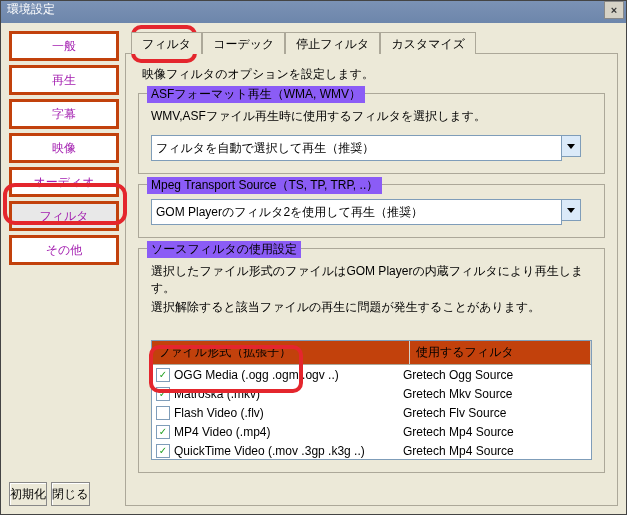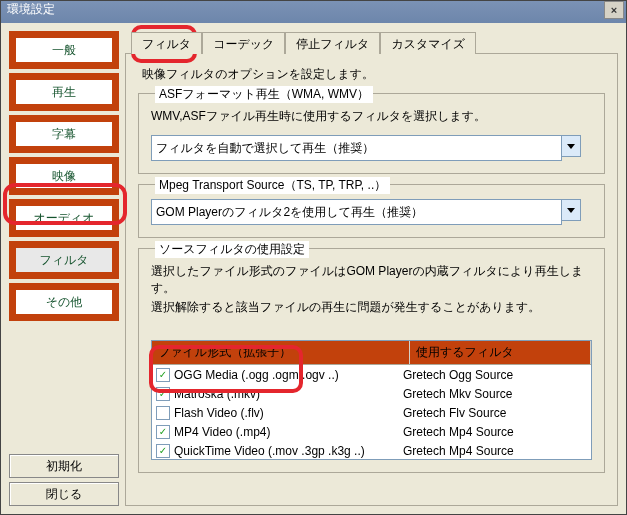--- a/index.html
+++ b/index.html
@@ -1,34 +1,34 @@
 <!DOCTYPE html>
 <html><head>
 <meta charset="utf-8">
 <style>
 html,body{margin:0;padding:0;font-family:"MS UI Gothic","Meiryo",sans-serif;font-size:12px;color:#000;background:#fff}
 .window{width:627px;height:515px;background:#ece9d8;border:1px solid #444;box-sizing:border-box;position:relative}
 .titlebar{height:22px;background:linear-gradient(#7b92b5 0%,#6d86ab 100%);color:#fff;display:flex;justify-content:space-between;padding:0 2px 0 6px;font-size:12px}
 .titlebar .close{width:18px;height:16px;background:#d6d2c6;border:1px solid #888;color:#333;display:flex;align-items:center;justify-content:center;font-family:Arial;font-size:11px;font-weight:bold}
 .body{display:flex;padding:8px 8px 8px 8px;gap:6px;height:calc(100% - 22px);box-sizing:border-box}
 .sidebar{width:110px;display:flex;flex-direction:column;gap:4px;position:relative}
-.sidetab{height:24px;border:7px solid #c2410c;background:#fff;display:flex;align-items:center;justify-content:center;color:#14532d}
+.sidetab{height:24px;border:3px solid #c2410c;background:#fff;display:flex;align-items:center;justify-content:center;color:#a21caf}
 .sidetab.selected{background:#e8e8e8}
 .sidetab-highlight{position:absolute;border:4px solid #e4262d;border-radius:12px;pointer-events:none}
-.side-bottom{margin-top:auto;display:flex;flex-direction:column;gap:4px}
+.side-bottom{margin-top:auto;display:flex;flex-direction:row;gap:4px}
 .btn{height:22px;border:1px solid #888;background:#ece9d8;display:flex;align-items:center;justify-content:center;box-shadow:1px 1px 0 #fff inset}
 .main{flex:1;display:flex;flex-direction:column}
 .tabs{display:flex;position:relative;height:22px;margin-left:6px}
 .tab{padding:3px 10px 2px 10px;border:1px solid #aca899;border-bottom:none;background:#ece9d8;margin-right:0;font-size:12px;position:relative;top:1px}
 .tab.active{background:#ece9d8;z-index:2}
 .tab-highlight{position:absolute;border:4px solid #e4262d;border-radius:10px;pointer-events:none;left:0;top:-6px;width:58px;height:30px}
 .tabpanel{border:1px solid #aca899;flex:1;padding:10px 12px;background:#ece9d8;overflow:hidden}
 .intro{margin:2px 0 10px 4px}
 .group{border:1px solid #aca899;padding:10px 12px 12px 12px;margin-bottom:10px;position:relative}
-.group-title{position:absolute;top:-8px;left:16px;background:#ffffff;padding:0 4px;font-size:12px}
+.group-title{position:absolute;top:-8px;left:8px;background:#8b5cf6;padding:0 4px;font-size:12px}
 .group p{margin:4px 0 10px 0}
 .combo{display:flex;width:430px}
 .combo-field{flex:1;height:20px;border:1px solid #7f9db9;background:#fff;padding:2px 4px;display:flex;align-items:center;overflow:hidden;white-space:nowrap}
 .combo-btn{width:18px;height:20px;border:1px solid #7f9db9;border-left:none;background:#dbeaf9;display:flex;align-items:center;justify-content:center}
 .listbox{border:1px solid #7f9db9;background:#fff;height:118px;overflow:hidden;margin-top:6px}
 .listhead{display:flex;background:#c2410c;border-bottom:1px solid #aca899;font-size:12px}
 .listhead .col{padding:3px 6px;border-right:1px solid #d4d0c8}
 .col-a{width:245px}
 .col-b{flex:1}
 .row{display:flex;align-items:center;padding:1px 4px;font-size:12px;height:17px}

